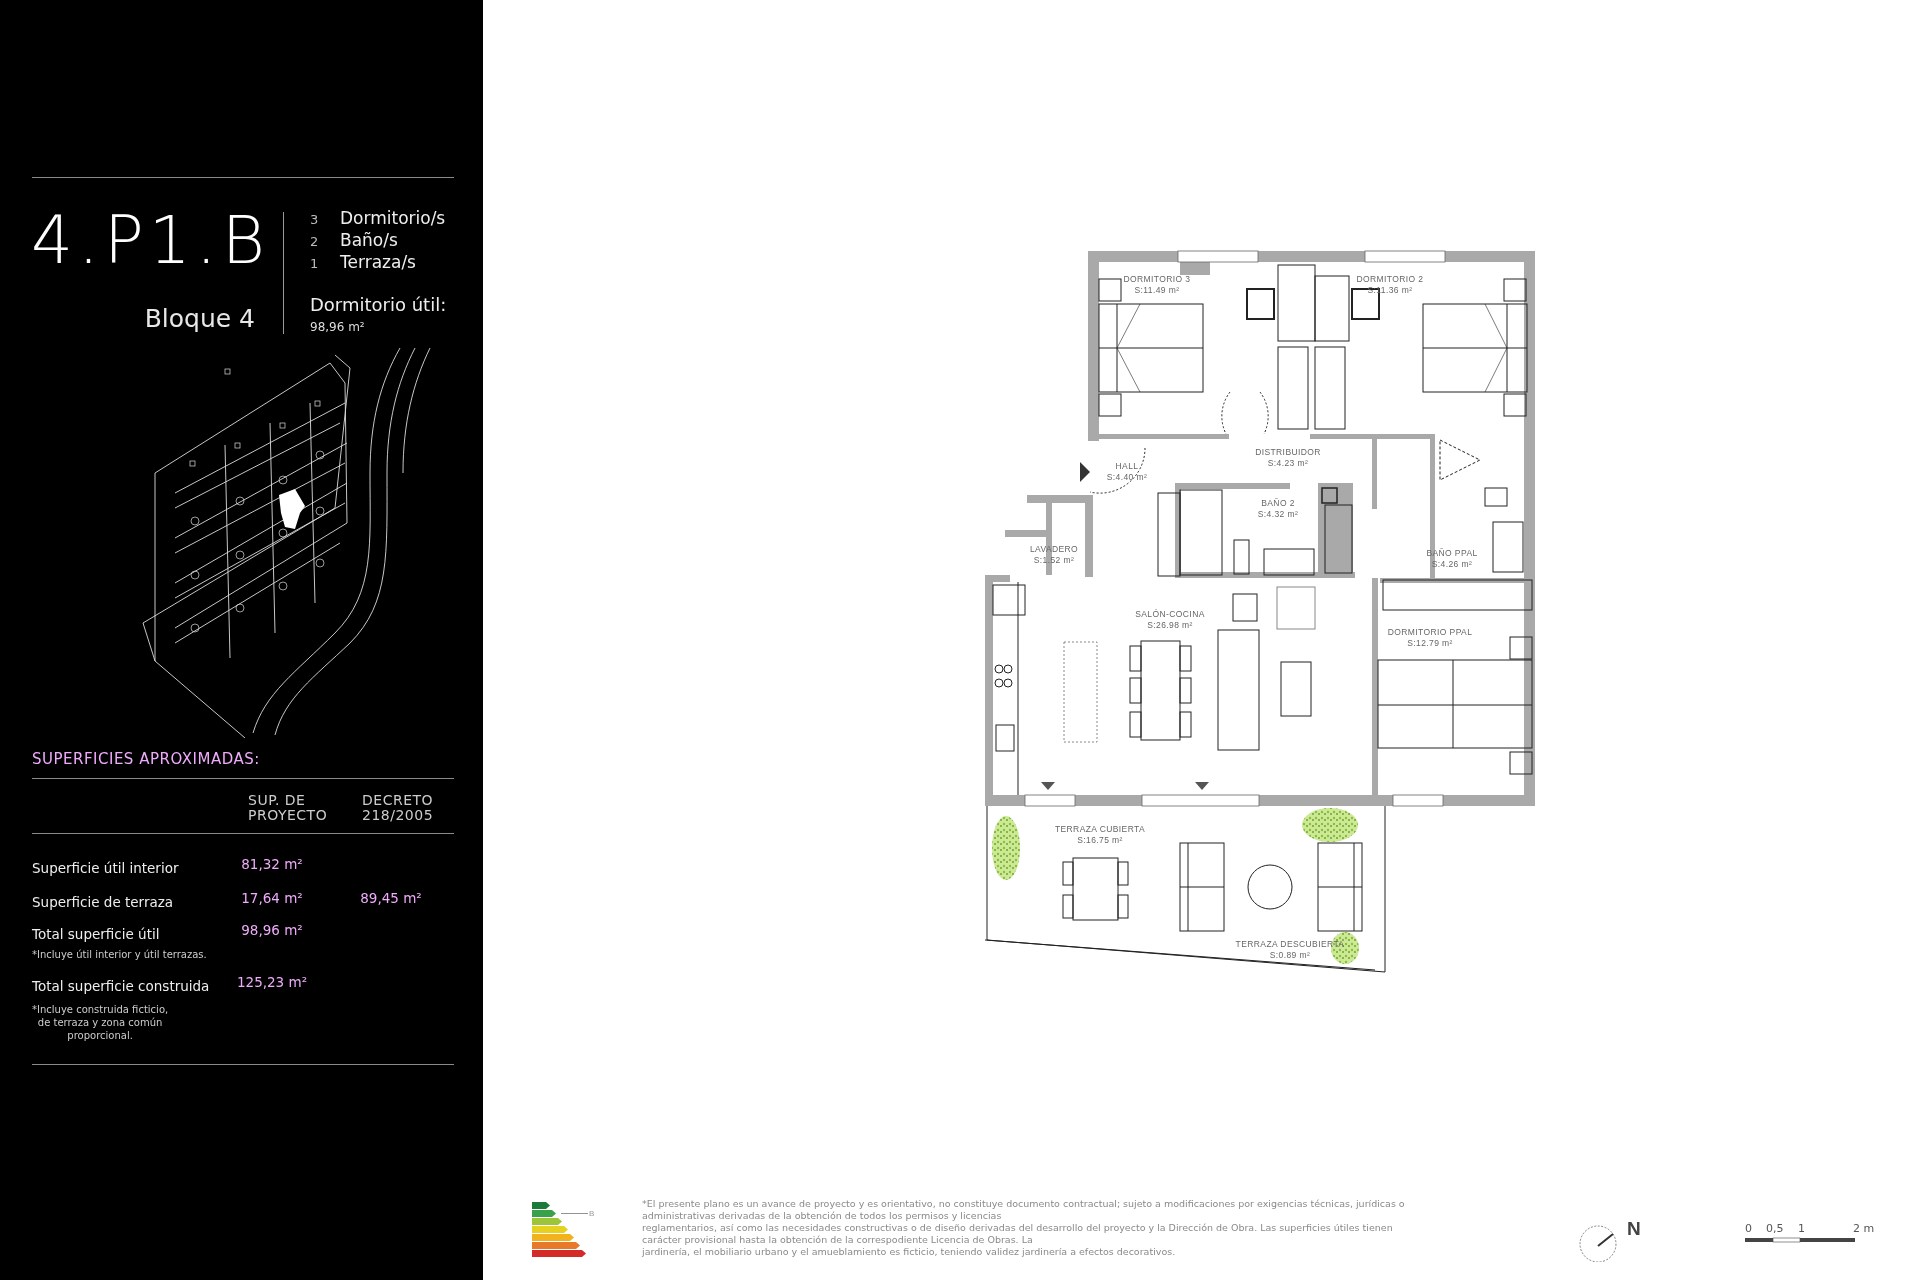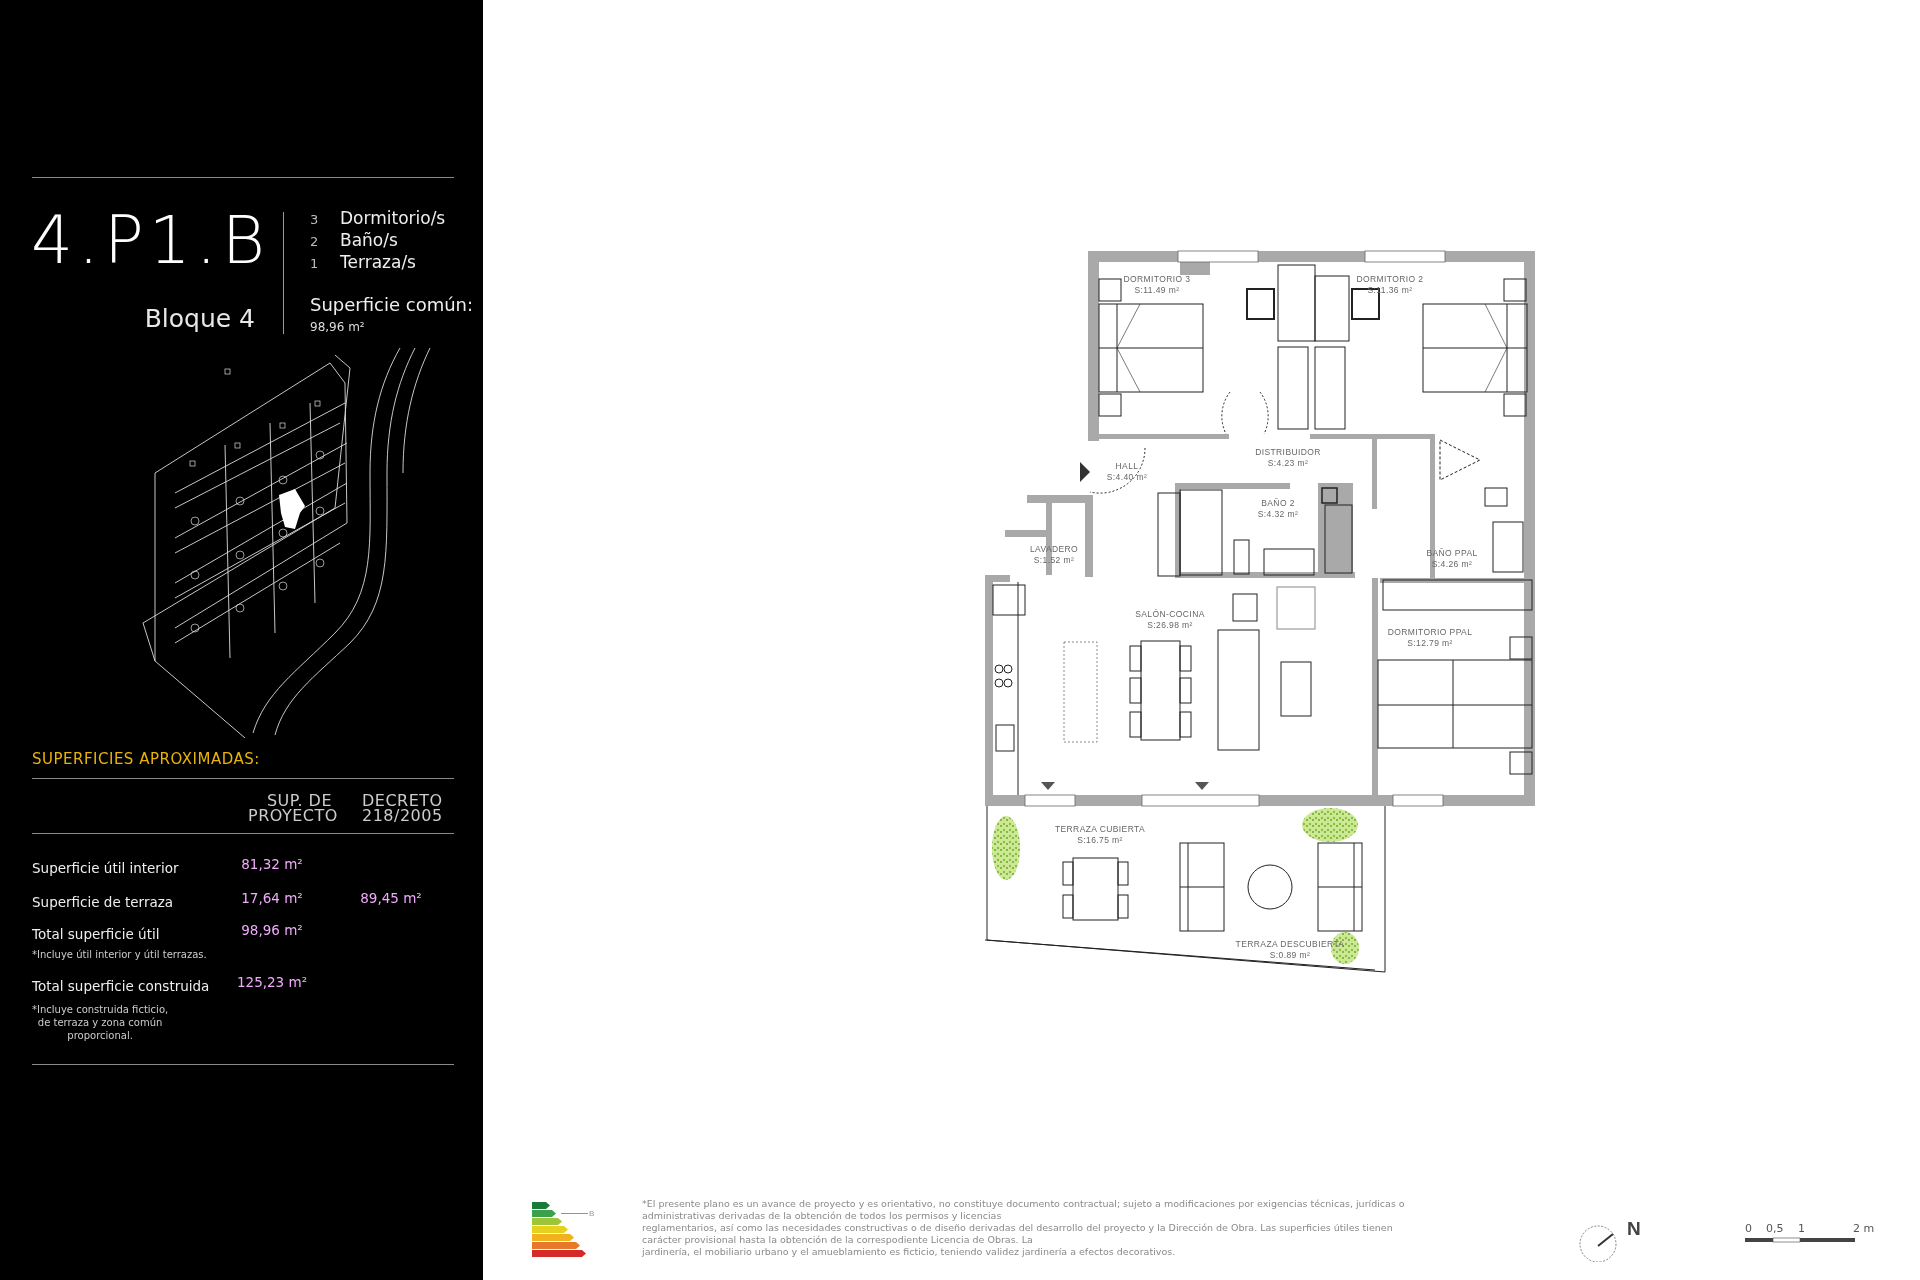--- a/index.html
+++ b/index.html
@@ -7,22 +7,22 @@
   .panel{position:absolute;left:0;top:0;width:483px;height:1280px;background:#000;color:#fff;}
   .hr{position:absolute;left:32px;width:422px;height:1px;background:#8a8a8a;}
   .unit-code{position:absolute;left:31px;top:208px;font-size:66px;font-weight:300;letter-spacing:5px;color:#fff;line-height:1;font-family:"DejaVu Sans",sans-serif;}
   .bloque{position:absolute;right:228px;top:304px;font-size:25px;color:#e8e8e8;}
   .vdiv{position:absolute;left:283px;top:212px;width:1px;height:122px;background:#9a9a9a;}
   .feat{position:absolute;left:310px;font-size:17px;color:#eee;}
   .feat .n{display:inline-block;width:30px;font-size:13px;color:#bbb;}
   .sup-label{position:absolute;left:310px;top:294px;font-size:18px;color:#eee;}
   .sup-value{position:absolute;left:310px;top:320px;font-size:12px;color:#ddd;}
   .site{position:absolute;left:135px;top:343px;width:320px;height:395px;}
-  .sec-title{position:absolute;left:32px;top:750px;font-size:15px;letter-spacing:.5px;color:#eab308;}
-  .th{position:absolute;font-size:16px;color:#ccc;text-align:right;line-height:15px;letter-spacing:.5px;}
+  .sec-title{position:absolute;left:32px;top:750px;font-size:15px;letter-spacing:.5px;color:#f0abfc;}
+  .th{position:absolute;font-size:14px;color:#ccc;text-align:left;line-height:15px;letter-spacing:.5px;}
   .row-label{position:absolute;left:32px;font-size:13.5px;color:#eee;}
   .row-val{position:absolute;font-size:13.5px;color:#f0abfc;text-align:center;width:90px;}
   .note{position:absolute;left:32px;font-size:10px;color:#ccc;line-height:13px;text-align:center;}
   .plan{position:absolute;left:975px;top:245px;}
   .foot{position:absolute;left:642px;top:1198px;width:780px;font-size:9.5px;color:#8a8a8a;line-height:12px;}
   .energy{position:absolute;left:532px;top:1202px;}
   .north{position:absolute;left:1578px;top:1220px;}
   .north-label{position:absolute;left:1627px;top:1218px;font-size:19px;font-weight:bold;color:#444;font-family:"Liberation Sans",sans-serif;}
   .scale{position:absolute;left:1745px;top:1237px;}
   .scale-lbl{position:absolute;top:1236px;font-size:11px;color:#555;}
@@ -41,21 +41,21 @@
   <div class="feat" style="top:208px">
     <span class="n">3</span><span>Dormitorio/s</span>
   </div>
   <div class="feat" style="top:230px">
     <span class="n">2</span><span>Baño/s</span>
   </div>
   <div class="feat" style="top:252px">
     <span class="n">1</span><span>Terraza/s</span>
   </div>
 
-  <div class="sup-label">Superficie común:</div>
+  <div class="sup-label">Dormitorio útil:</div>
   <div class="sup-value">98,96 m²</div>
 
   <svg class="site" viewBox="0 0 320 395">
     <g fill="none" stroke="#ddd" stroke-width="0.9">
       <path d="M8 280 L200 165 L215 25 L200 12"></path>
       <path d="M20 130 L195 20 L210 40 L212 180"></path>
       <path d="M20 130 L20 318"></path>
       <path d="M8 280 L20 318 L110 395"></path>
       <path d="M40 150 L210 60"></path>
         <path d="M40 195 L212 100"></path>

